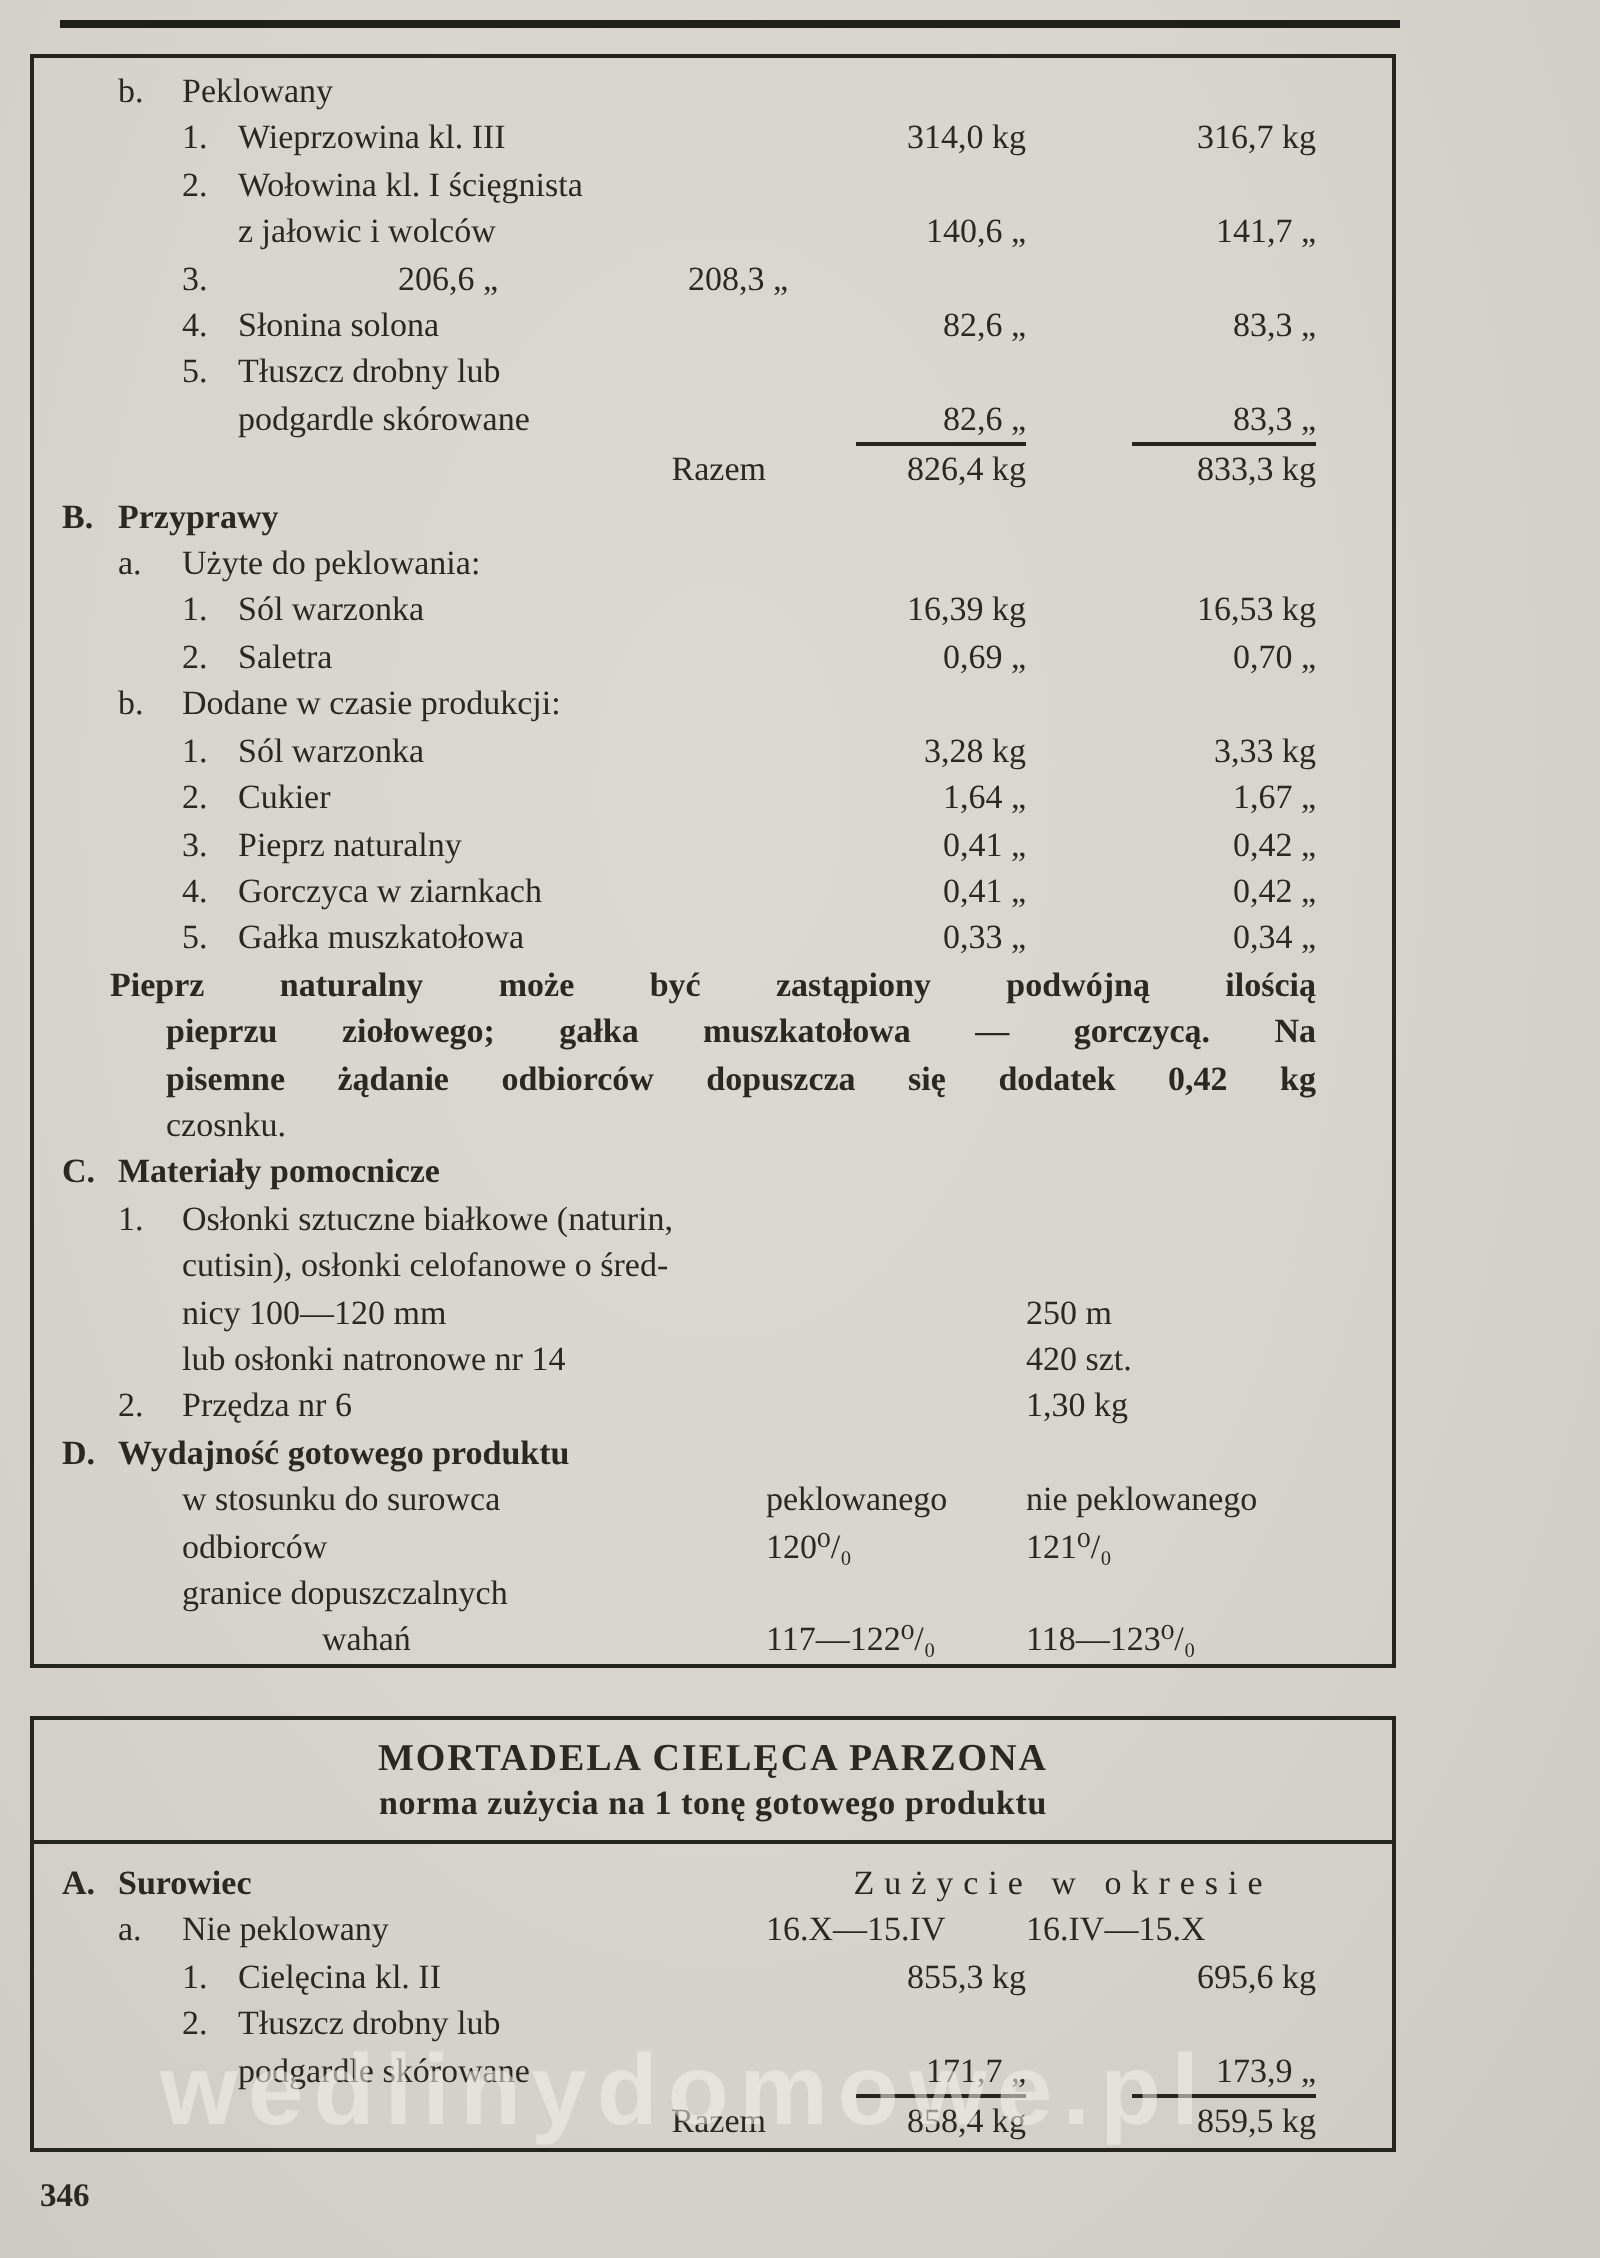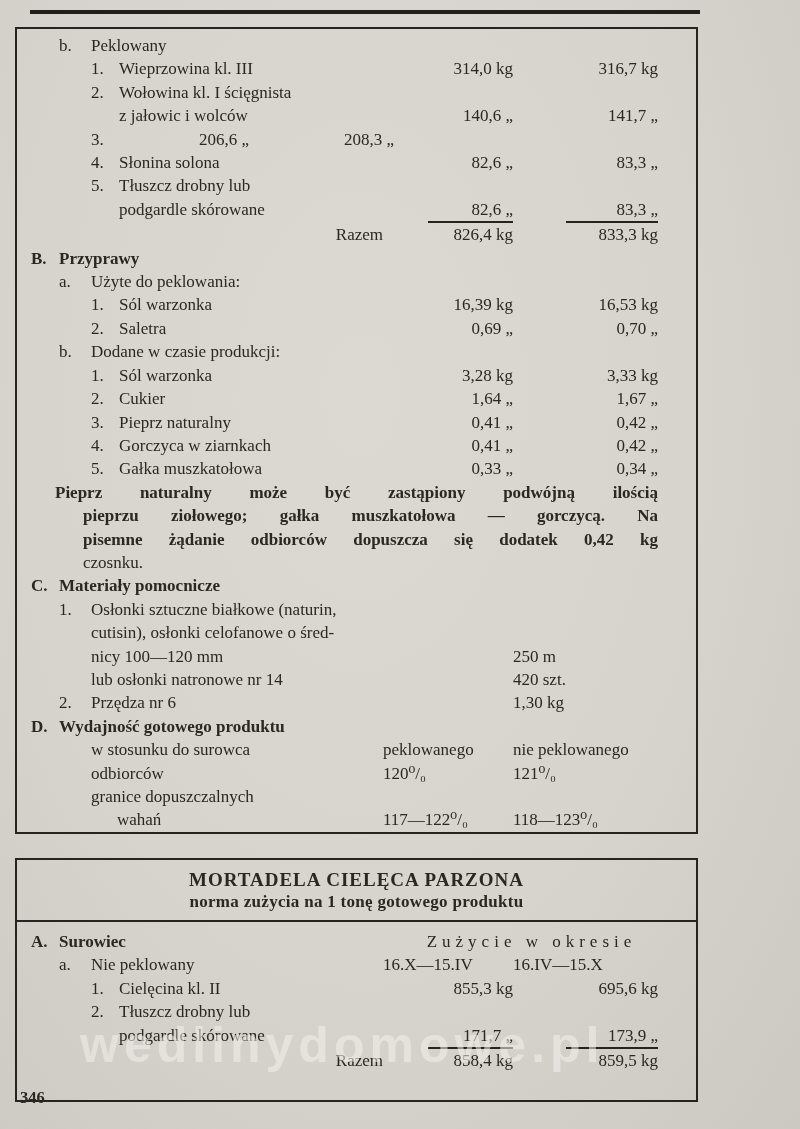--- a/index.html
+++ b/index.html
@@ -5,21 +5,21 @@
   html,body{margin:0;padding:0;}
   body{
     width:800px;height:1129px;position:relative;overflow:hidden;
     background:radial-gradient(ellipse at 45% 35%, #dcd9d3 0%, #d7d4ce 55%, #ccc9c2 100%);
     font-family:"Liberation Serif","DejaVu Serif",serif;
     color:#2b2722;
   }
   .toprule{position:absolute;left:30px;top:10px;width:670px;height:4px;background:#211f1b;}
   .box{position:absolute;left:15px;box-sizing:border-box;border:2.5px solid #262420;overflow:hidden;}
   #box1{top:27px;width:683px;height:807px;padding-top:5px;}
-  #box2{top:858px;width:683px;height:244px;}
+  #box2{top:858px;width:683px;height:218px;}
 
   .bhead{text-align:center;padding-top:8px;padding-bottom:7px;border-bottom:2.5px solid #262420;}
   .bhead .t1{font-weight:bold;font-size:19px;line-height:23px;letter-spacing:1px;}
   .bhead .t2{font-weight:bold;font-size:17px;line-height:22px;letter-spacing:0.3px;}
   .rows2{padding-top:8px;}
 
   .row{display:flex;align-items:baseline;position:relative;
        line-height:23.4px;font-size:17px;padding-right:38px;}
   .num{flex:0 0 28px;white-space:nowrap;}
   .txt{flex:1 1 auto;white-space:nowrap;}
@@ -30,21 +30,21 @@
   .lvl1{padding-left:42px;}
   .lvl1b{padding-left:42px;}
   .lvl1 .num,.lvl1b .num{flex-basis:32px;}
   .lvl2{padding-left:74px;}
   .bold{font-weight:bold;}
   .ctr .c1,.ctr .c2{text-align:left;}
   .lv .c2{text-align:left;}
   .sum .c1{flex:0 0 85px;margin-left:45px;border-bottom:2px solid #262420;}
   .sum .c2{flex:0 0 92px;margin-left:53px;border-bottom:2px solid #262420;}
   .razem .txt{text-align:right;}
-  .ind{padding-left:68px;}
+  .ind{padding-left:112px;}
 
   .paraA{padding-left:38px;}
   .paraB{padding-left:66px;}
   .paraA .txt,.paraB .txt{white-space:normal;display:block;}
   .j .txt{text-align:justify;text-align-last:justify;font-weight:bold;}
 
   .hd{position:absolute;left:388px;right:38px;text-align:center;
       letter-spacing:5px;font-weight:normal;white-space:nowrap;}
 
   .watermark{position:absolute;left:80px;top:1016px;z-index:5;

